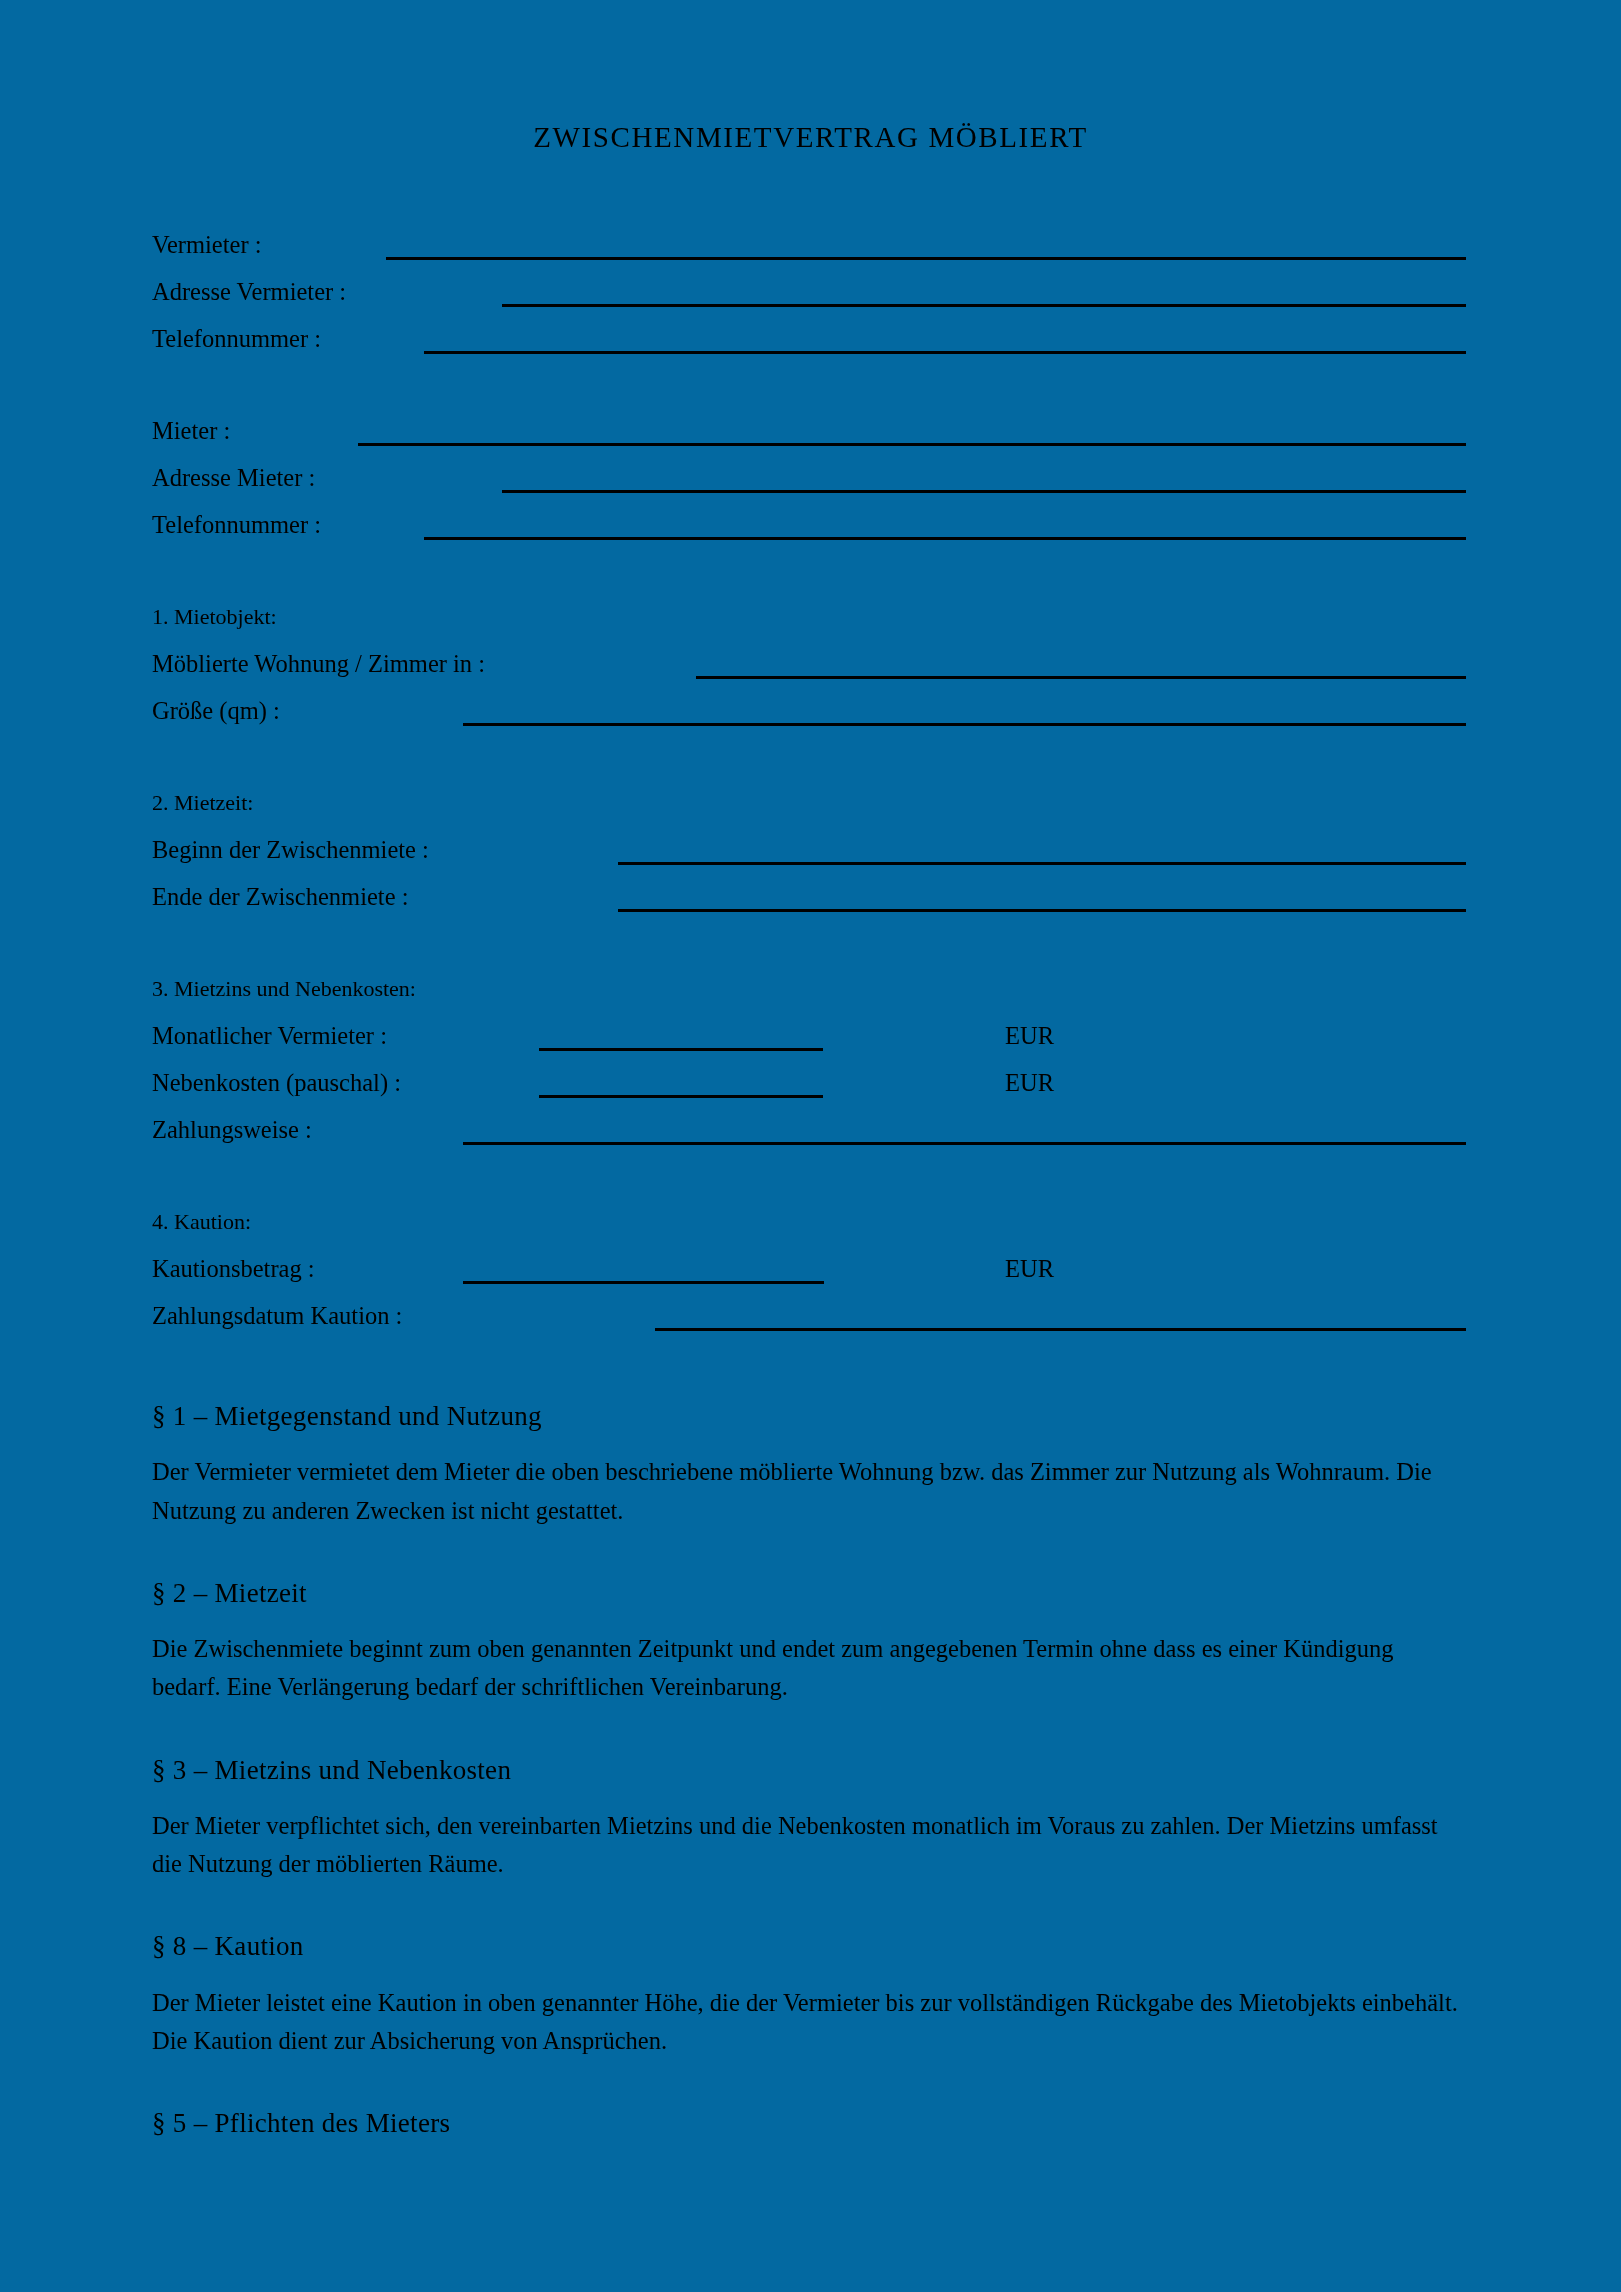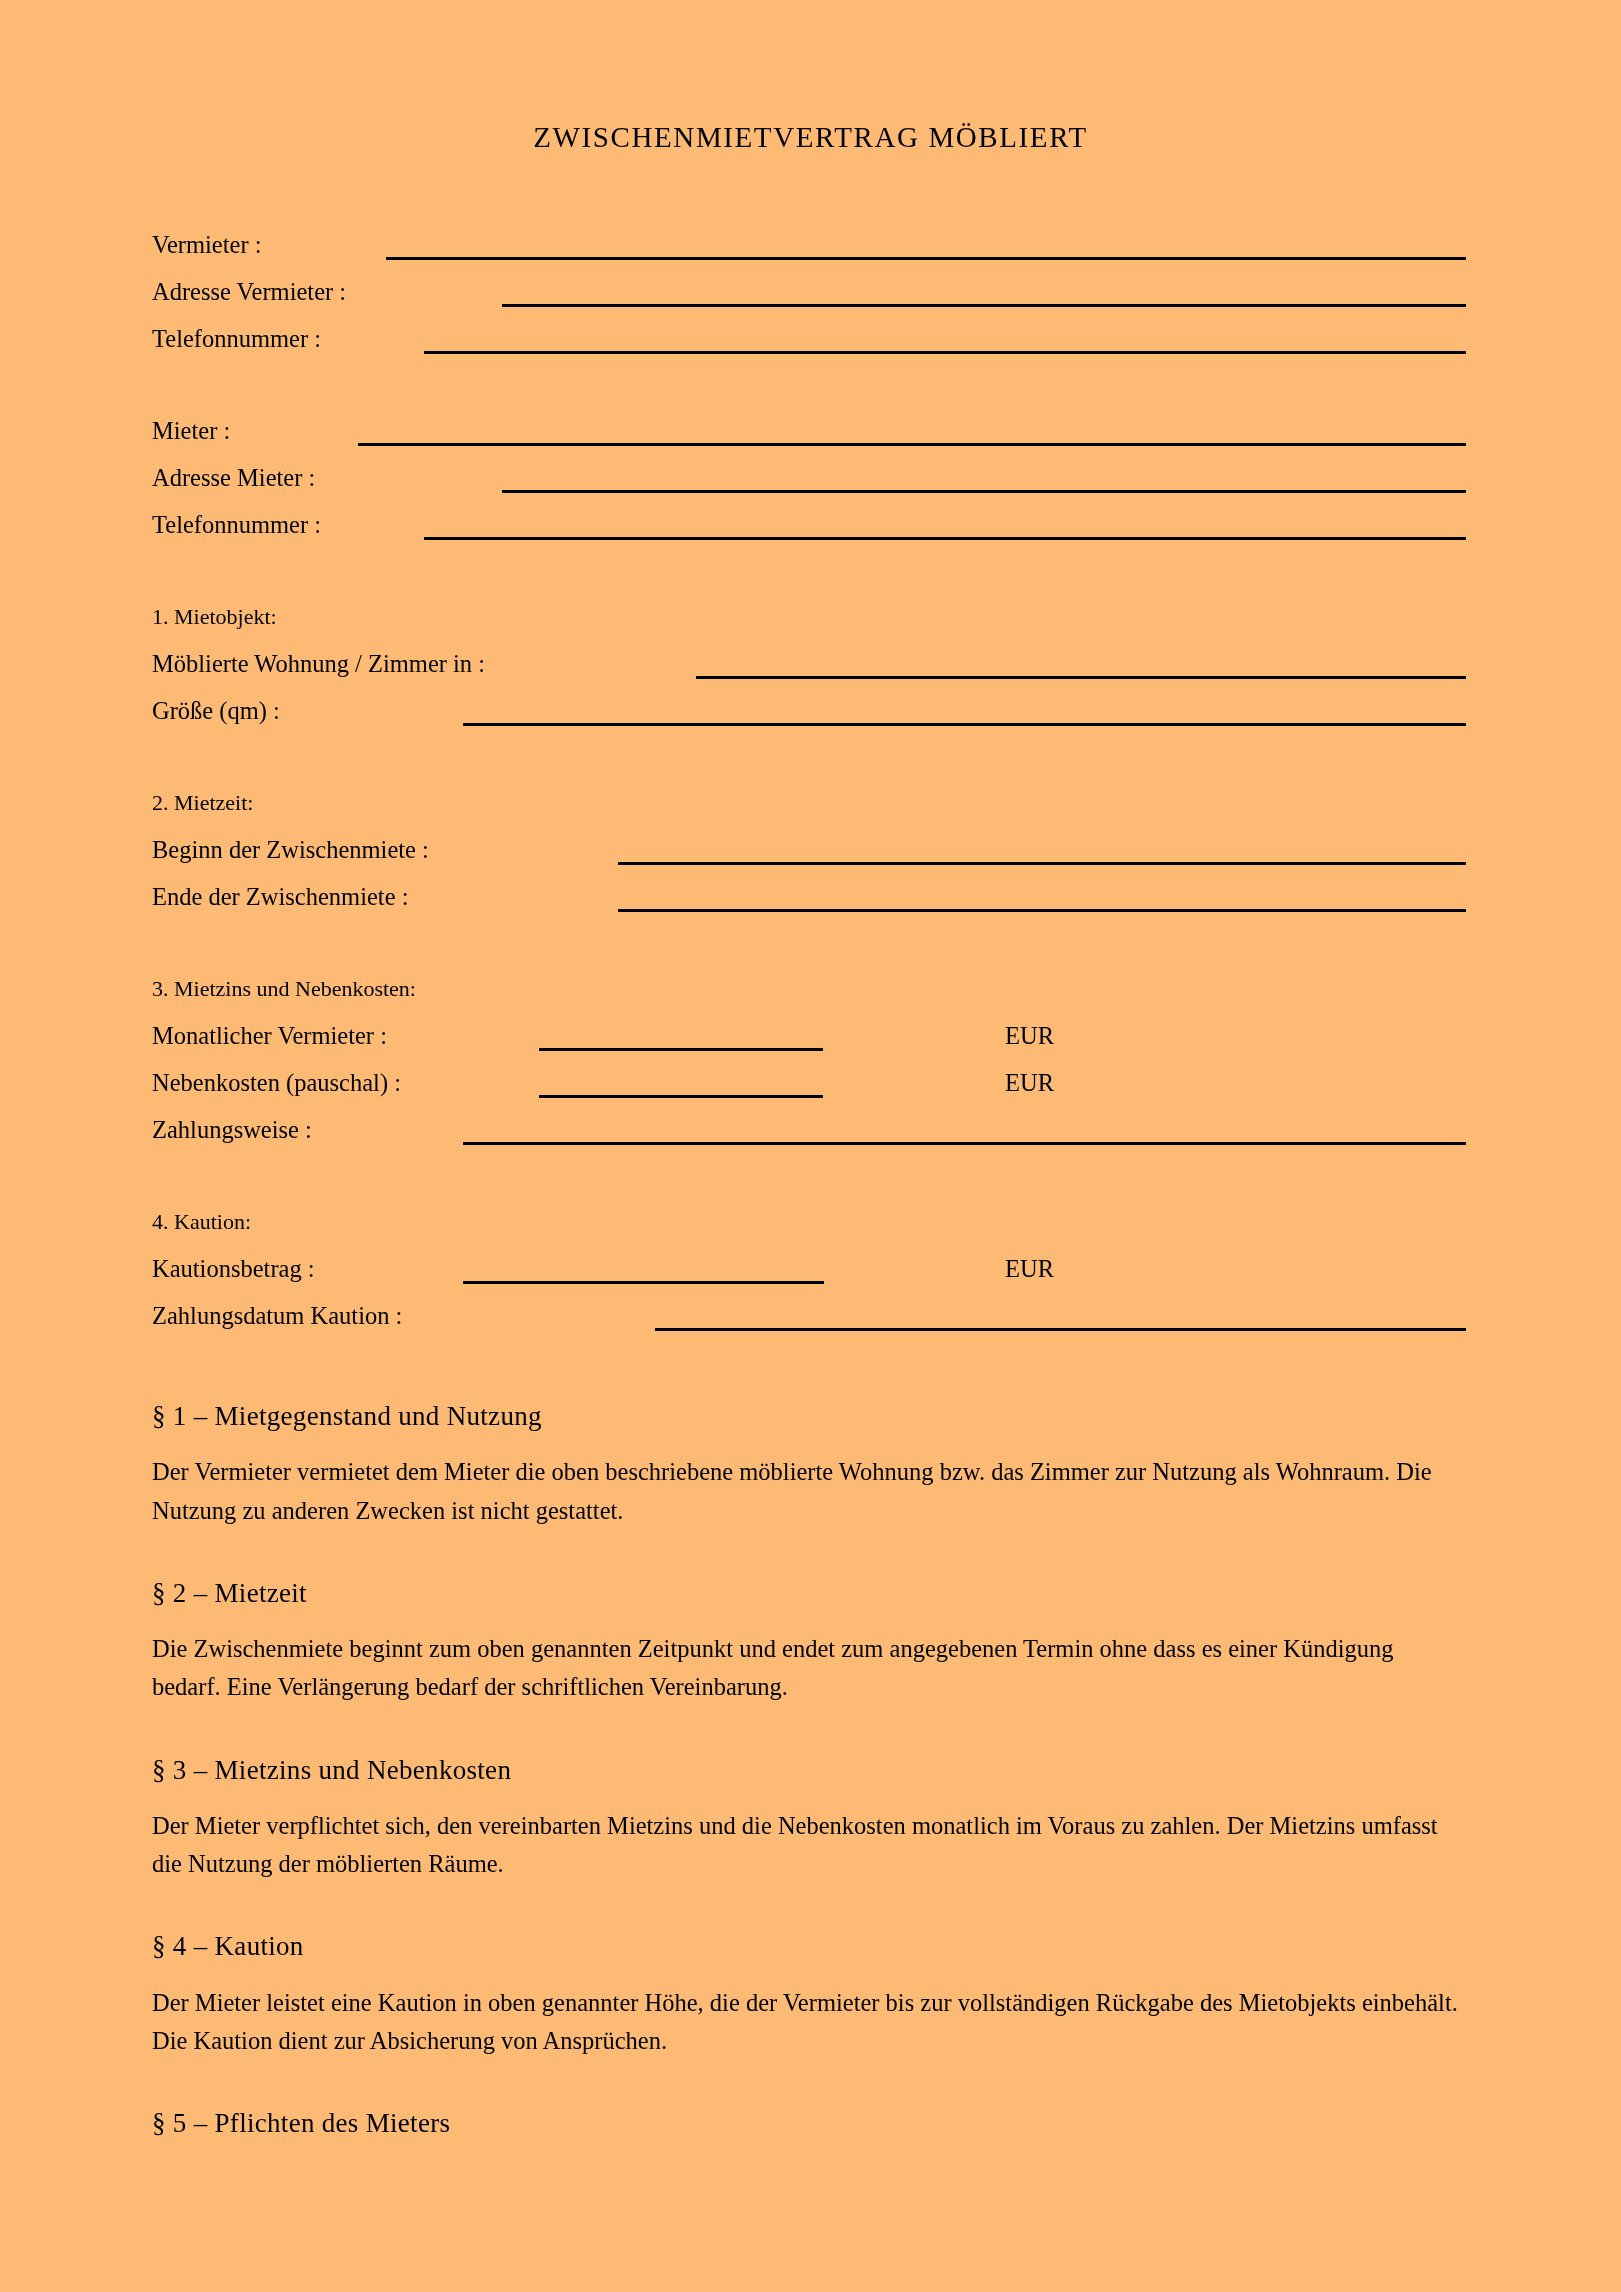--- a/index.html
+++ b/index.html
@@ -12,21 +12,21 @@
     font-family: "Liberation Serif", "DejaVu Serif", serif;
     color: #000000;
     -webkit-font-smoothing: antialiased;
   }
 
   .page {
     position: relative;
     width: 1621px;
     height: 2293px;
     margin: 0 auto;
-    background: #fdba74;
+    background: #0369a1;
     overflow: hidden;
     box-sizing: border-box;
   }
 
   
   .doc-title {
     position: absolute;
     left: 0;
     right: 0;
     top: 120px;
@@ -244,21 +244,21 @@
       <div class="para-head">§ 2 – Mietzeit</div>
       <p class="para-body">Die Zwischenmiete beginnt zum oben genannten Zeitpunkt und endet zum angegebenen Termin ohne dass es einer Kündigung bedarf. Eine Verlängerung bedarf der schriftlichen Vereinbarung.</p>
     </div>
 
     <div class="para-group">
       <div class="para-head">§ 3 – Mietzins und Nebenkosten</div>
       <p class="para-body">Der Mieter verpflichtet sich, den vereinbarten Mietzins und die Nebenkosten monatlich im Voraus zu zahlen. Der Mietzins umfasst die Nutzung der möblierten Räume.</p>
     </div>
 
     <div class="para-group">
-      <div class="para-head">§ 4 – Kaution</div>
+      <div class="para-head">§ 8 – Kaution</div>
       <p class="para-body">Der Mieter leistet eine Kaution in oben genannter Höhe, die der Vermieter bis zur vollständigen Rückgabe des Mietobjekts einbehält. Die Kaution dient zur Absicherung von Ansprüchen.</p>
     </div>
 
     <div class="para-group last">
       <div class="para-head">§ 5 – Pflichten des Mieters</div>
     </div>
 
   </div>
 </div>
 

